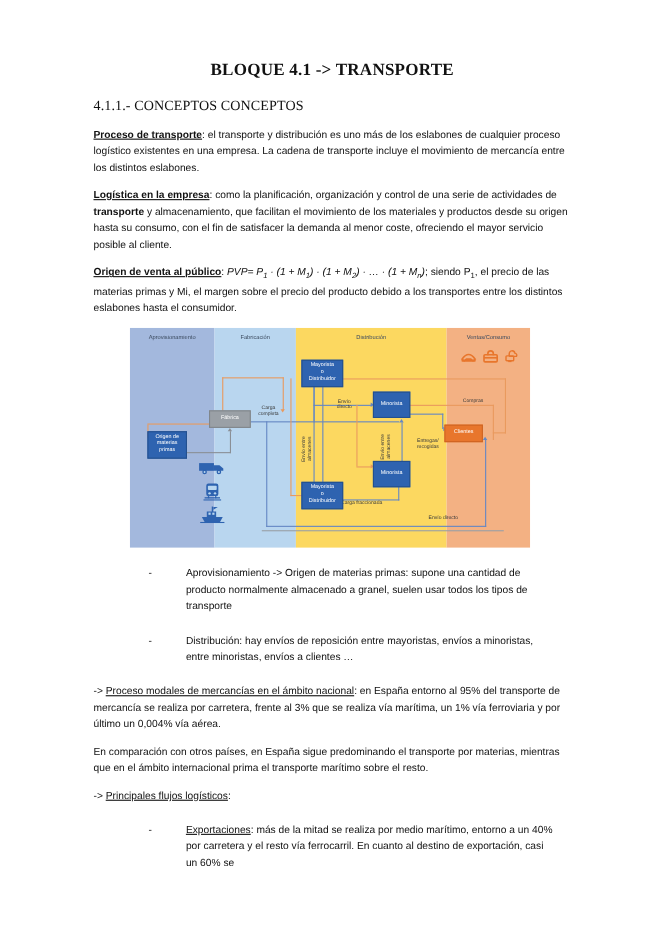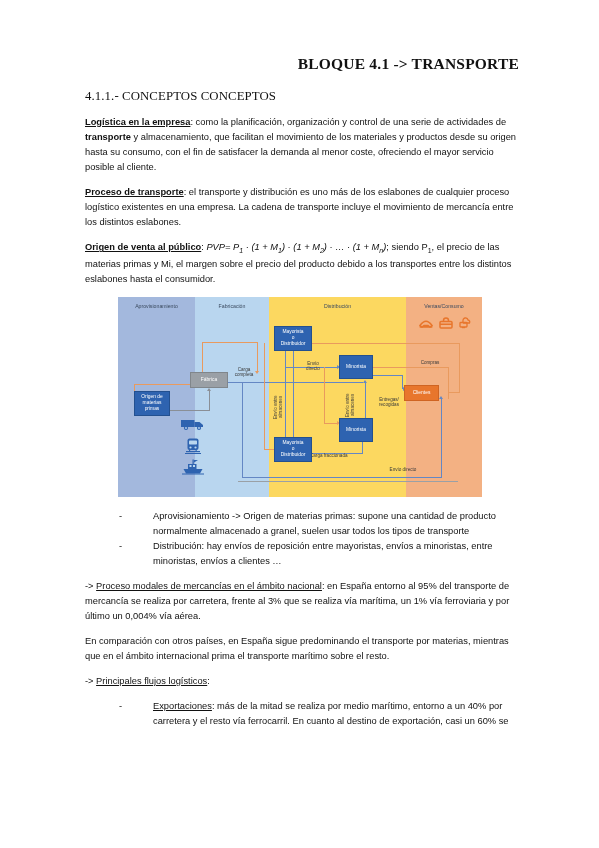--- a/index.html
+++ b/index.html
@@ -18,21 +18,21 @@
     position: relative;
     width: 599px;
     height: 848px;
     box-sizing: border-box;
     padding: 55px 80px 0 85px;
   }
   h1.doc-title {
     font-family: "Liberation Serif", serif;
     font-size: 15.5px;
     font-weight: bold;
-    text-align: right;
+    text-align: center;
     margin: 0 0 16px 0;
     letter-spacing: 0.2px;
   }
   h2.sec-title {
     font-family: "Liberation Serif", serif;
     font-size: 12.8px;
     font-weight: normal;
     margin: 0 0 11px 0;
     letter-spacing: 0.1px;
   }
@@ -51,21 +51,21 @@
   ul.dash-list {
     list-style: none;
     margin: 0 0 10px 0;
     padding: 0 0 0 34px;
   }
   ul.dash-list > li {
     position: relative;
     font-size: 9.3px;
     line-height: 1.62;
     padding-left: 34px;
-    margin: 0;
+    margin: 16px;
   }
   ul.dash-list > li::before {
     content: "-";
     position: absolute;
     left: 0;
     top: 0;
   }
 
   
   .diagram {
@@ -143,25 +143,25 @@
 </head>
 <body>
 
 <div class="page">
 
   <h1 class="doc-title">BLOQUE 4.1 -&gt; TRANSPORTE</h1>
 
   <h2 class="sec-title">4.1.1.- CONCEPTOS CONCEPTOS</h2>
 
   <p class="body-par">
+    <span class="u b">Proceso de transporte</span><span>: el transporte y distribución es uno más de los eslabones de cualquier proceso logístico existentes en una empresa. La cadena de transporte incluye el movimiento de mercancía entre los distintos eslabones.</span>
+  </p>
+
+  <p class="body-par">
     <span class="u b">Logística en la empresa</span><span>: como la planificación, organización y control de una serie de actividades de <span class="b">transporte</span> y almacenamiento, que facilitan el movimiento de los materiales y productos desde su origen hasta su consumo, con el fin de satisfacer la demanda al menor coste, ofreciendo el mayor servicio posible al cliente.</span>
-  </p>
-
-  <p class="body-par">
-    <span class="u b">Proceso de transporte</span><span>: el transporte y distribución es uno más de los eslabones de cualquier proceso logístico existentes en una empresa. La cadena de transporte incluye el movimiento de mercancía entre los distintos eslabones.</span>
   </p>
 
   <p class="body-par">
     <span class="u b">Origen de venta al público</span><span>: </span><span class="i">PVP= P<sub>1</sub> · (1 + M<sub>1</sub>) · (1 + M<sub>2</sub>) · … · (1 + M<sub>n</sub>)</span><span>; siendo P<sub>1</sub>, el precio de las materias primas y Mi, el margen sobre el precio del producto debido a los transportes entre los distintos eslabones hasta el consumidor.</span>
   </p>
 
   <div class="diagram">
 
     <div class="band" style="left:0px; width:77px; background:#a3b8dd;">
       <div class="band-label">Aprovisionamiento</div>

